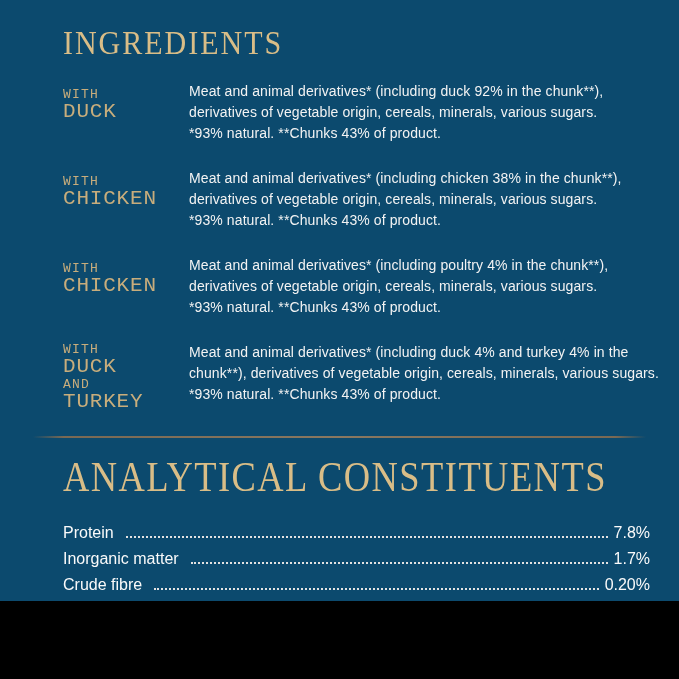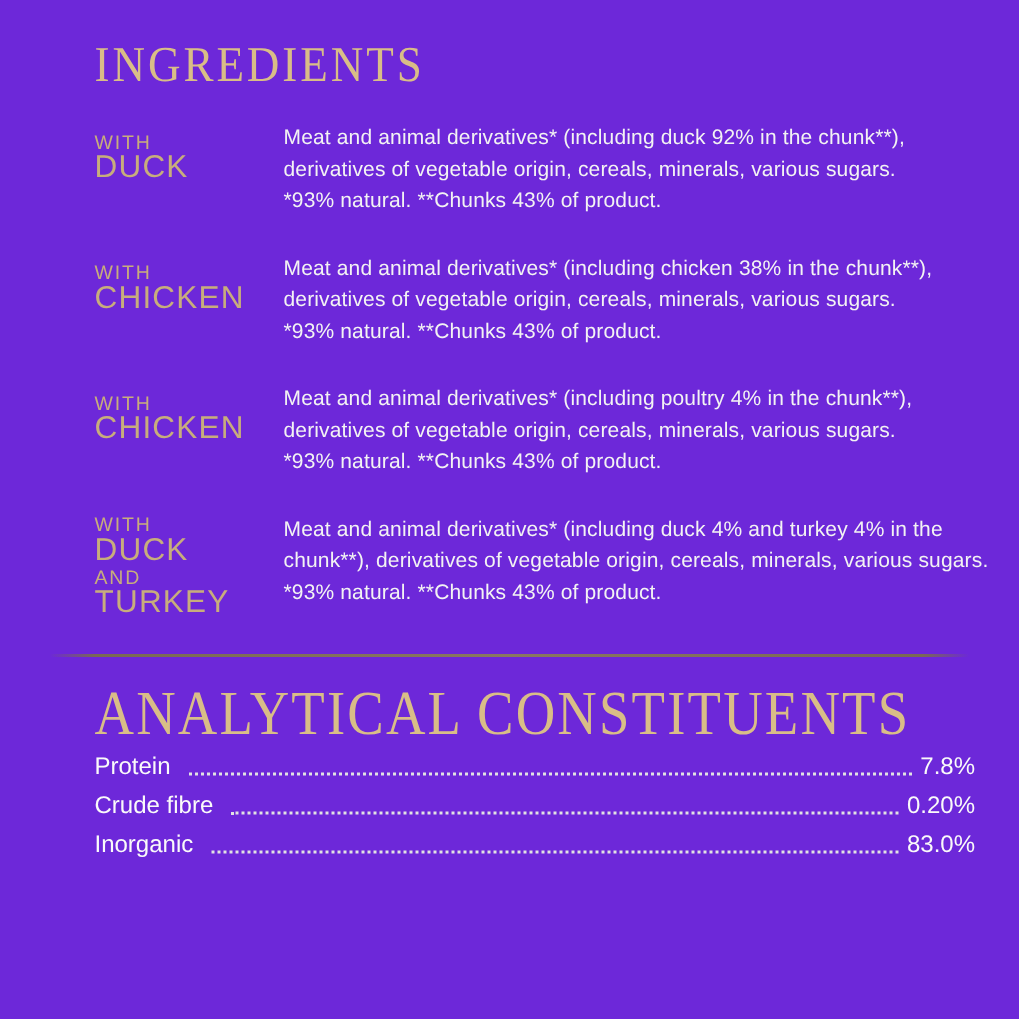--- a/index.html
+++ b/index.html
@@ -3,22 +3,22 @@
 <meta charset="utf-8">
 <style>
   html, body {
     margin: 0;
     padding: 0;
     background: #000;
   }
   .panel {
     position: relative;
     width: 679px;
-    height: 679px;
-    background: #6d28d9;
+    height: 601px;
+    background: #0c4a6e;
     overflow: hidden;
     font-family: "Liberation Sans", sans-serif;
     -webkit-font-smoothing: antialiased;
   }
   
   .gold-heading {
     font-family: "Liberation Serif", serif;
     font-weight: 400;
     color: #d9bd87;
     margin: 0;
@@ -47,21 +47,21 @@
   }
   .variant {
     display: flex;
     align-items: flex-start;
     margin-bottom: 24px;
   }
   .variant-label {
     width: 126px;
     flex: 0 0 126px;
     padding-top: 6px;
-    font-family: Liberation Sans, sans-serif;
+    font-family: Liberation Mono, monospace;
     color: #c8ad7c;
   }
   .variant.tight .variant-label {
     padding-top: 0;
   }
   .vl-small {
     display: block;
     font-size: 13px;
     letter-spacing: 1.2px;
     line-height: 15px;
@@ -91,20 +91,21 @@
       #7a6953 5%,
       #8a7860 50%,
       #7a6953 95%,
       rgba(122,105,83,0) 100%);
   }
   
   .section-analytical {
     padding: 14px 29px 0 63px;
   }
   .nutrient-table {
+    margin-top: 21px;
   }
   .nutrient-row {
     display: flex;
     align-items: flex-end;
     height: 26px;
     color: #fafafa;
     font-size: 16px;
     line-height: 20px;
   }
   .n-name {
@@ -186,20 +187,25 @@
 
     <div class="nutrient-table">
 
       <div class="nutrient-row">
         <span class="n-name">Protein</span>
         <span class="leader"></span>
         <span class="n-value">7.8%</span>
       </div>
 
 
+      <div class="nutrient-row">
+        <span class="n-name">Inorganic matter</span>
+        <span class="leader"></span>
+        <span class="n-value">1.7%</span>
+      </div>
 
       <div class="nutrient-row">
         <span class="n-name">Crude fibre</span>
         <span class="leader"></span>
         <span class="n-value">0.20%</span>
       </div>
 
       <div class="nutrient-row">
         <span class="n-name">Inorganic</span>
         <span class="leader"></span>

